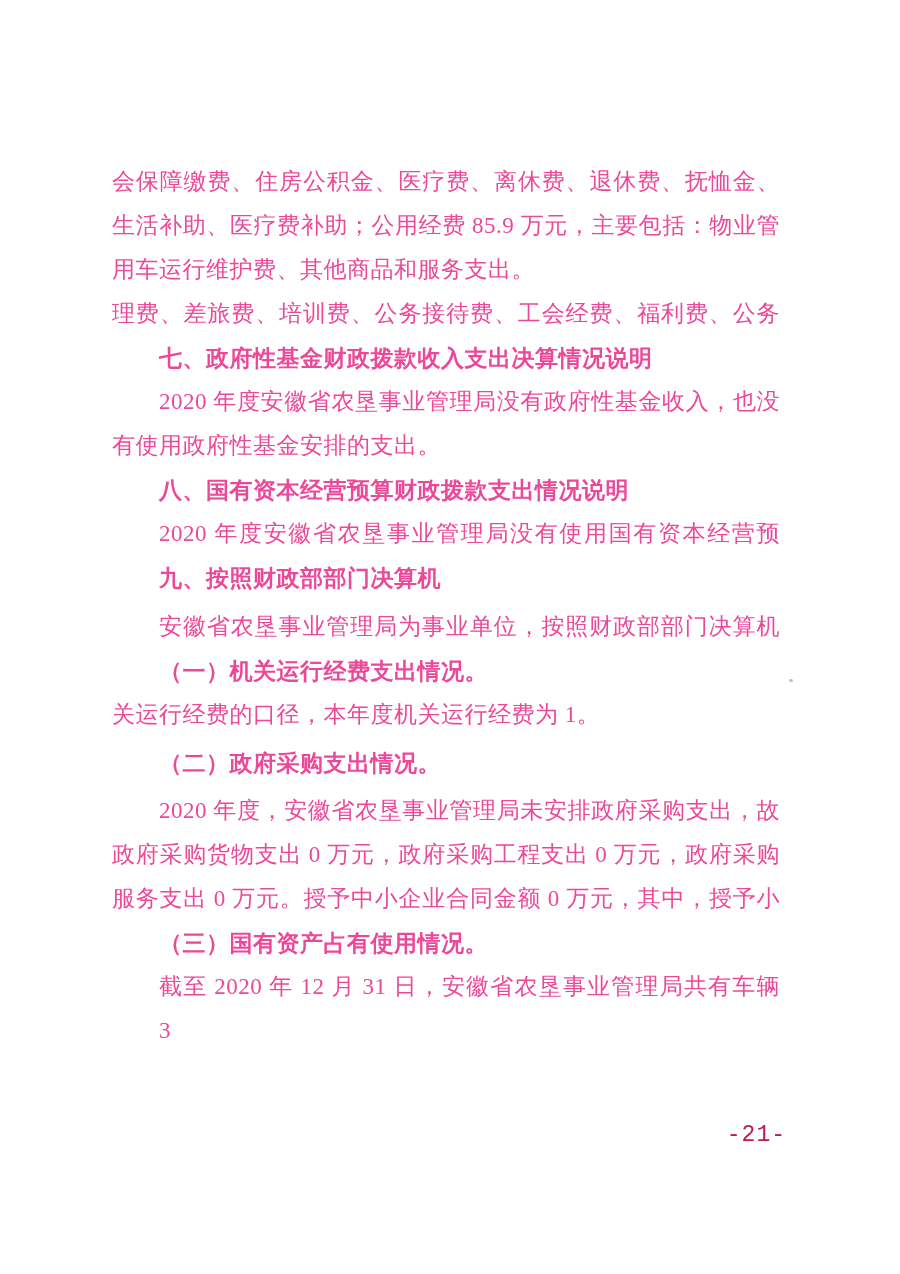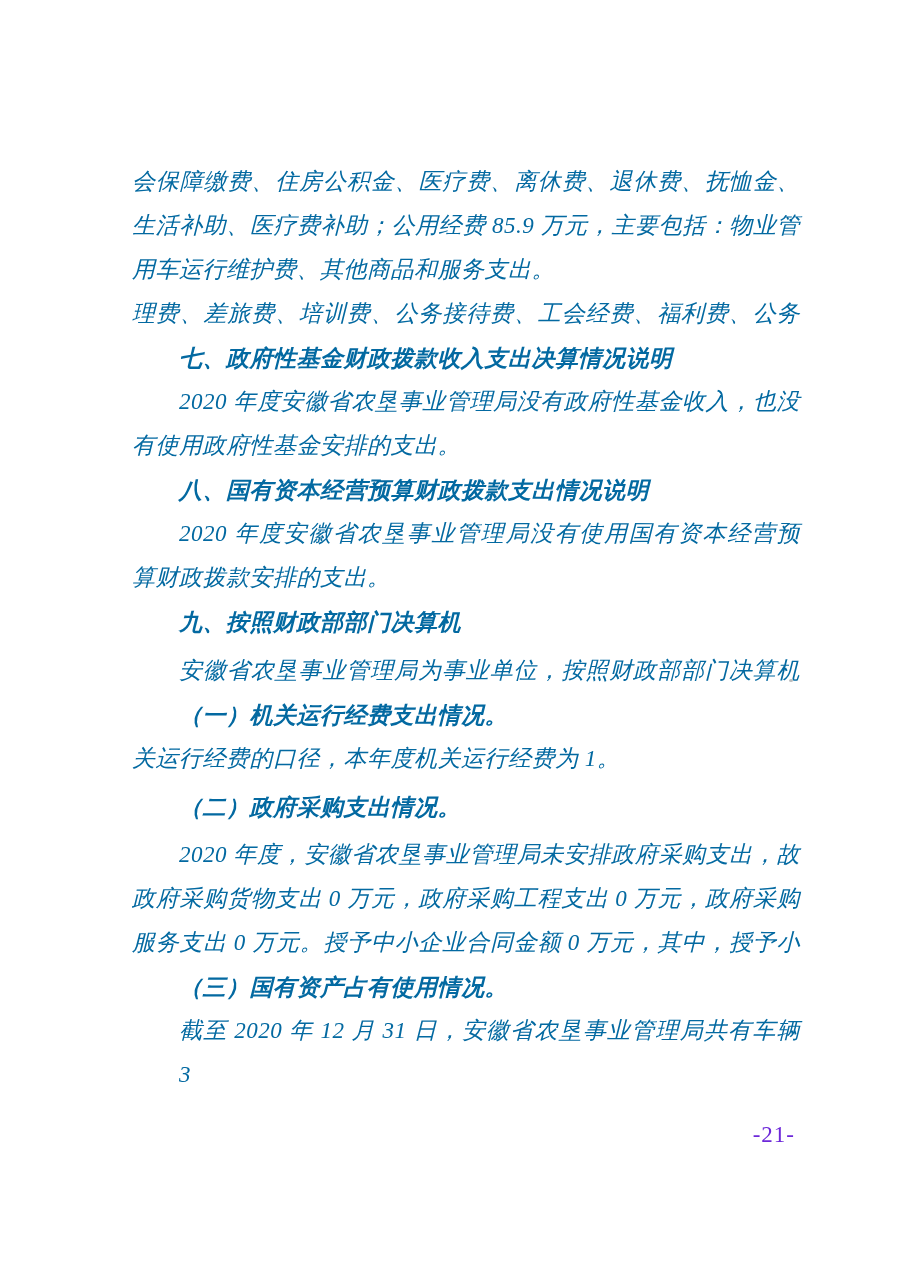--- a/index.html
+++ b/index.html
@@ -9,24 +9,23 @@
     font-family: "Liberation Serif", "DejaVu Serif", serif;
     position: relative;
     overflow: hidden;
   }
   .page {
     position: absolute; inset: 0;
     background: #ffffff;
   }
   .doc {
     position: absolute;
-    left: 132px; top: 160px; width: 668px;
-    color: #0369a1;
+    left: 112px; top: 160px; width: 668px;
+    color: #ec4899;
     font-size: 23px;
-    font-style: italic;
   }
   .line {
     height: 44px;
     line-height: 44px;
     text-align: left;
     letter-spacing: 0.5px;
   }
   
   .fill {
     text-align: justify;
@@ -35,26 +34,26 @@
   
   .indent { padding-left: 47px; }
   .heading {
     font-family: "Liberation Sans", "DejaVu Sans", sans-serif;
     font-weight: 700;
   }
   .mt5 { margin-top: 5px; }
   .mt4 { margin-top: 4px; }
   .page-number {
     position: absolute;
-    right: 105px; top: 1120px;
+    right: 114px; top: 1120px;
     height: 30px; line-height: 30px;
-    color: #6d28d9;
+    color: #be185d;
     font-size: 23px;
     letter-spacing: 1px;
-    font-family: Liberation Serif, serif;
+    font-family: Liberation Mono, monospace;
   }
   .speck {
     position: absolute;
     left: 789px; top: 679px;
     width: 4px; height: 3px;
     background: #bcbcbc;
     border-radius: 50%;
   }
 </style>
 </head>
@@ -68,21 +67,20 @@
     <div class="line fill">生活补助、医疗费补助；公用经费 85.9 万元，主要包括：物业管</div>
     <div class="line">用车运行维护费、其他商品和服务支出。</div>
     <div class="line fill">理费、差旅费、培训费、公务接待费、工会经费、福利费、公务</div>
 
     <div class="line heading indent">七、政府性基金财政拨款收入支出决算情况说明</div>
     <div class="line fill indent">2020 年度安徽省农垦事业管理局没有政府性基金收入，也没</div>
     <div class="line">有使用政府性基金安排的支出。</div>
 
     <div class="line heading indent">八、国有资本经营预算财政拨款支出情况说明</div>
     <div class="line fill indent">2020 年度安徽省农垦事业管理局没有使用国有资本经营预</div>
-    <div class="line">算财政拨款安排的支出。</div>
 
     <div class="line heading indent">九、按照财政部部门决算机</div>
 
     <div class="line fill indent mt5">安徽省农垦事业管理局为事业单位，按照财政部部门决算机</div>
     <div class="line heading indent">（一）机关运行经费支出情况。</div>
     <div class="line">关运行经费的口径，本年度机关运行经费为 1。</div>
 
     <div class="line heading indent mt4">（二）政府采购支出情况。</div>
     <div class="line fill indent mt4">2020 年度，安徽省农垦事业管理局未安排政府采购支出，故</div>
     <div class="line fill">政府采购货物支出 0 万元，政府采购工程支出 0 万元，政府采购</div>

